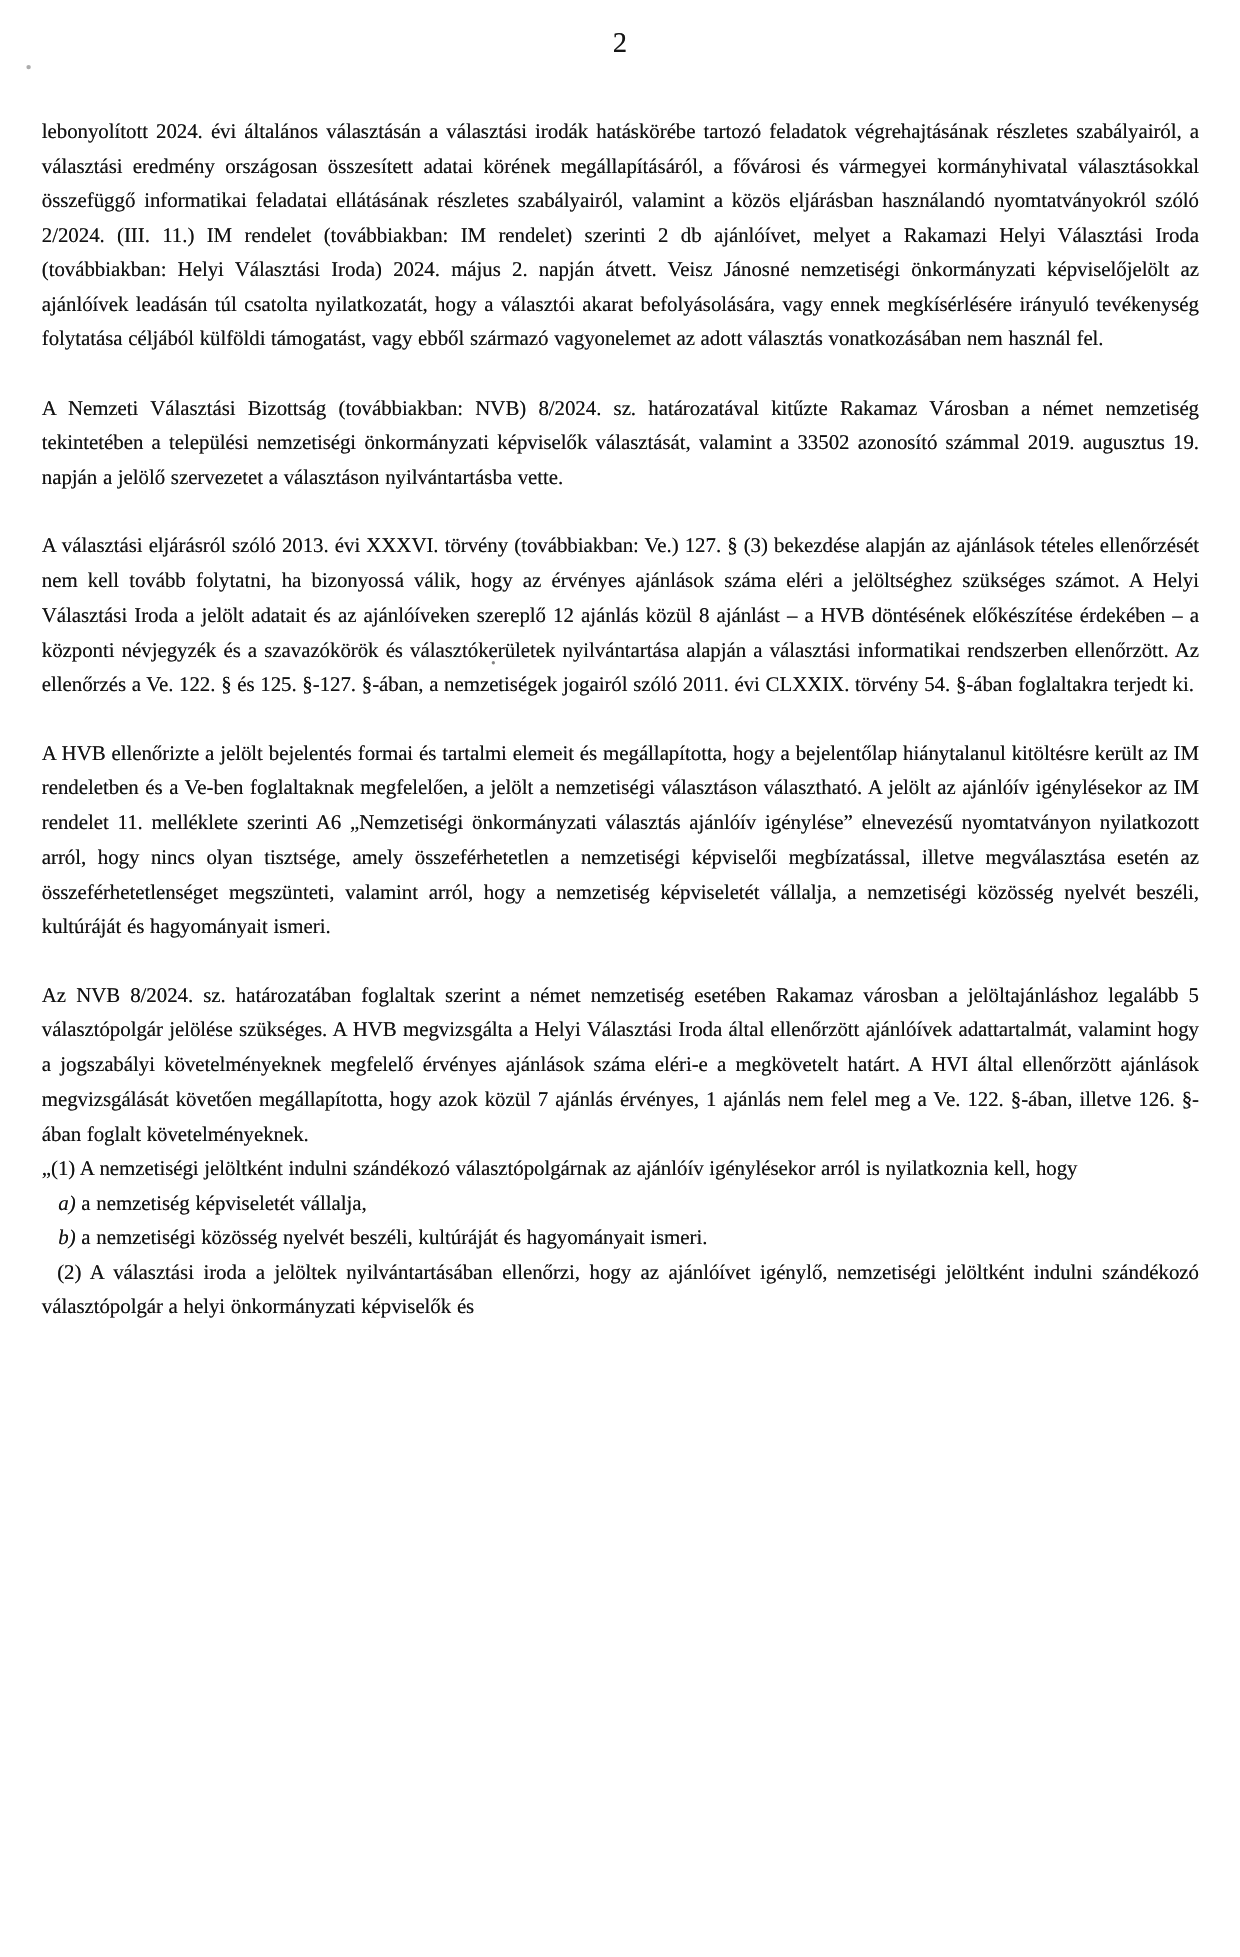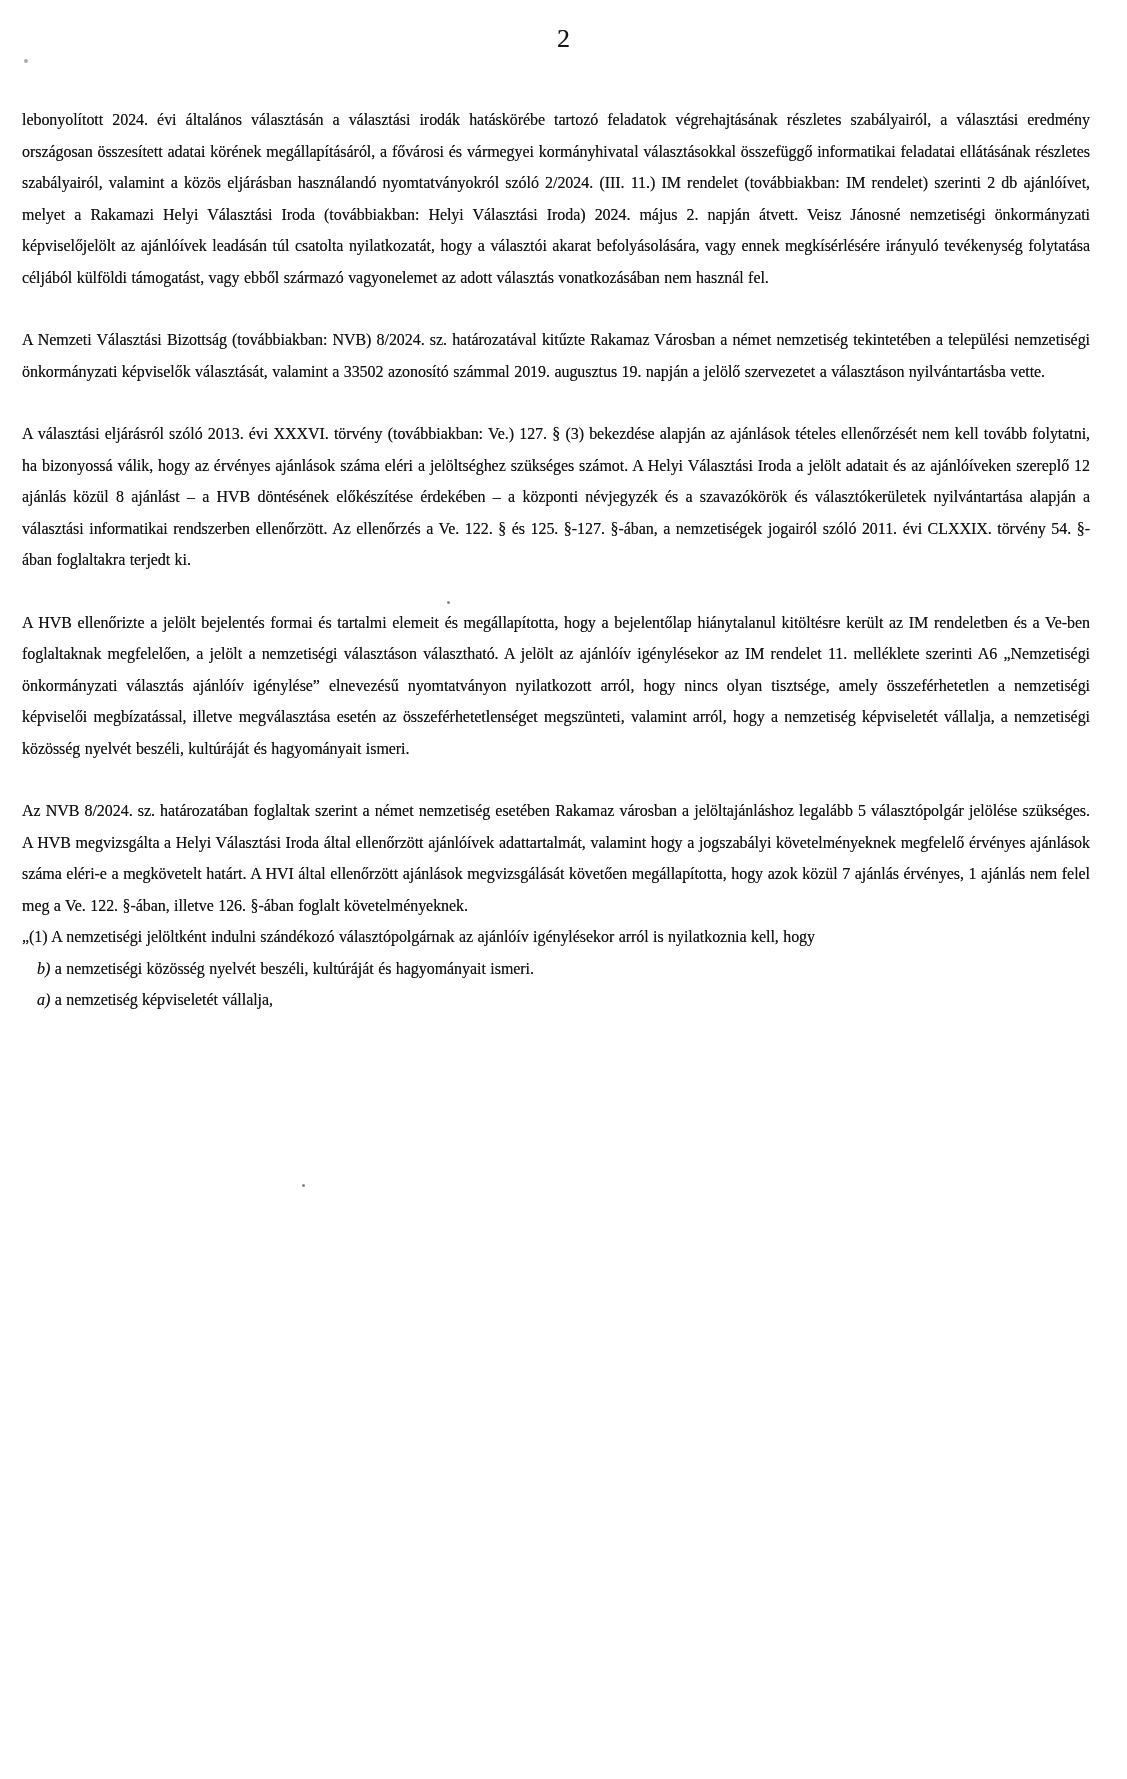--- a/index.html
+++ b/index.html
@@ -22,22 +22,22 @@
   }
   .page-number {
     padding-top: 24px;
     text-align: center;
     font-size: 26px;
     line-height: 30px;
     color: #161616;
     text-shadow: 0 0 0.4px rgba(0,0,0,0.55);
   }
   .doc-body {
-    margin: 50px 37px 0 22px; 
-    font-size: 16px;
+    margin: 50px 37px 0 38px; 
+    font-size: 19px;
     line-height: 31.5px;
     text-align: justify;
     letter-spacing: -0.05px;
     word-spacing: 0.5px;
     hyphens: none;
     text-shadow: 0 0 0.45px rgba(0,0,0,0.6);
   }
   .block { margin-top: 31px; }
   .block:first-child { margin-top: 0; }
   
@@ -64,20 +64,21 @@
 <div class="page">
   <div class="page-number">2</div>
 
   <div class="doc-body" id="doc-body">
       <div class="block paragraph">lebonyolított 2024. évi általános választásán a választási irodák hatáskörébe tartozó feladatok végrehajtásának részletes szabályairól, a választási eredmény országosan összesített adatai körének megállapításáról, a fővárosi és vármegyei kormányhivatal választásokkal összefüggő informatikai feladatai ellátásának részletes szabályairól, valamint a közös eljárásban használandó nyomtatványokról szóló 2/2024. (III. 11.) IM rendelet (továbbiakban: IM rendelet) szerinti 2 db ajánlóívet, melyet a Rakamazi Helyi Választási Iroda (továbbiakban: Helyi Választási Iroda) 2024. május 2. napján átvett. Veisz Jánosné nemzetiségi önkormányzati képviselőjelölt az ajánlóívek leadásán túl csatolta nyilatkozatát, hogy a választói akarat befolyásolására, vagy ennek megkísérlésére irányuló tevékenység folytatása céljából külföldi támogatást, vagy ebből származó vagyonelemet az adott választás vonatkozásában nem használ fel.</div>
       <div class="block paragraph">A Nemzeti Választási Bizottság (továbbiakban: NVB) 8/2024. sz. határozatával kitűzte Rakamaz Városban a német nemzetiség tekintetében a települési nemzetiségi önkormányzati képviselők választását, valamint a 33502 azonosító számmal 2019. augusztus 19. napján a jelölő szervezetet a választáson nyilvántartásba vette.</div>
       <div class="block paragraph">A választási eljárásról szóló 2013. évi XXXVI. törvény (továbbiakban: Ve.) 127. § (3) bekezdése alapján az ajánlások tételes ellenőrzését nem kell tovább folytatni, ha bizonyossá válik, hogy az érvényes ajánlások száma eléri a jelöltséghez szükséges számot. A Helyi Választási Iroda a jelölt adatait és az ajánlóíveken szereplő 12 ajánlás közül 8 ajánlást – a HVB döntésének előkészítése érdekében – a központi névjegyzék és a szavazókörök és választókerületek nyilvántartása alapján a választási informatikai rendszerben ellenőrzött. Az ellenőrzés a Ve. 122. § és 125. §-127. §-ában, a nemzetiségek jogairól szóló 2011. évi CLXXIX. törvény 54. §-ában foglaltakra terjedt ki.</div>
       <div class="block paragraph">A HVB ellenőrizte a jelölt bejelentés formai és tartalmi elemeit és megállapította, hogy a bejelentőlap hiánytalanul kitöltésre került az IM rendeletben és a Ve-ben foglaltaknak megfelelően, a jelölt a nemzetiségi választáson választható. A jelölt az ajánlóív igénylésekor az IM rendelet 11. melléklete szerinti A6 „Nemzetiségi önkormányzati választás ajánlóív igénylése” elnevezésű nyomtatványon nyilatkozott arról, hogy nincs olyan tisztsége, amely összeférhetetlen a nemzetiségi képviselői megbízatással, illetve megválasztása esetén az összeférhetetlenséget megszünteti, valamint arról, hogy a nemzetiség képviseletét vállalja, a nemzetiségi közösség nyelvét beszéli, kultúráját és hagyományait ismeri.</div>
       <div class="block paragraph">Az NVB 8/2024. sz. határozatában foglaltak szerint a német nemzetiség esetében Rakamaz városban a jelöltajánláshoz legalább 5 választópolgár jelölése szükséges. A HVB megvizsgálta a Helyi Választási Iroda által ellenőrzött ajánlóívek adattartalmát, valamint hogy a jogszabályi követelményeknek megfelelő érvényes ajánlások száma eléri-e a megkövetelt határt. A HVI által ellenőrzött ajánlások megvizsgálását követően megállapította, hogy azok közül 7 ajánlás érvényes, 1 ajánlás nem felel meg a Ve. 122. §-ában, illetve 126. §-ában foglalt követelményeknek.</div>
       <div class="block quote-line">„(1) A nemzetiségi jelöltként indulni szándékozó választópolgárnak az ajánlóív igénylésekor arról is nyilatkoznia kell, hogy</div>
+      <div class="block list-item"><span class="marker">a)</span> a nemzetiség képviseletét vállalja,</div>
       <div class="block list-item"><span class="marker">b)</span> a nemzetiségi közösség nyelvét beszéli, kultúráját és hagyományait ismeri.</div>
-      <div class="block list-item"><span class="marker">a)</span> a nemzetiség képviseletét vállalja,</div>
+      <div class="block quote-indent">(2) A választási iroda a jelöltek nyilvántartásában ellenőrzi, hogy az ajánlóívet igénylő, nemzetiségi jelöltként indulni szándékozó választópolgár a helyi önkormányzati képviselők és</div>
     </div>
 
   <div class="speck speck-1"></div>
   <div class="speck speck-2"></div>
   <div class="speck speck-3"></div>
 </div>
 
 </body></html>

